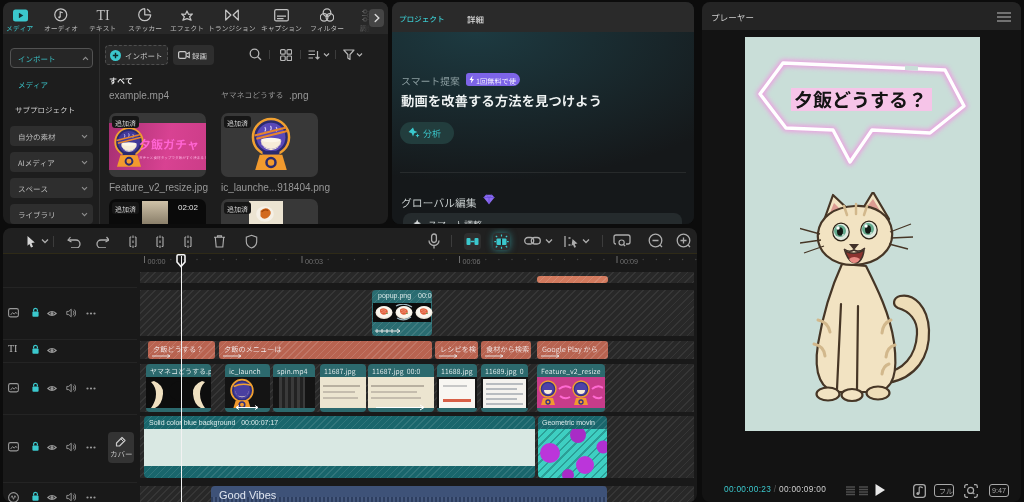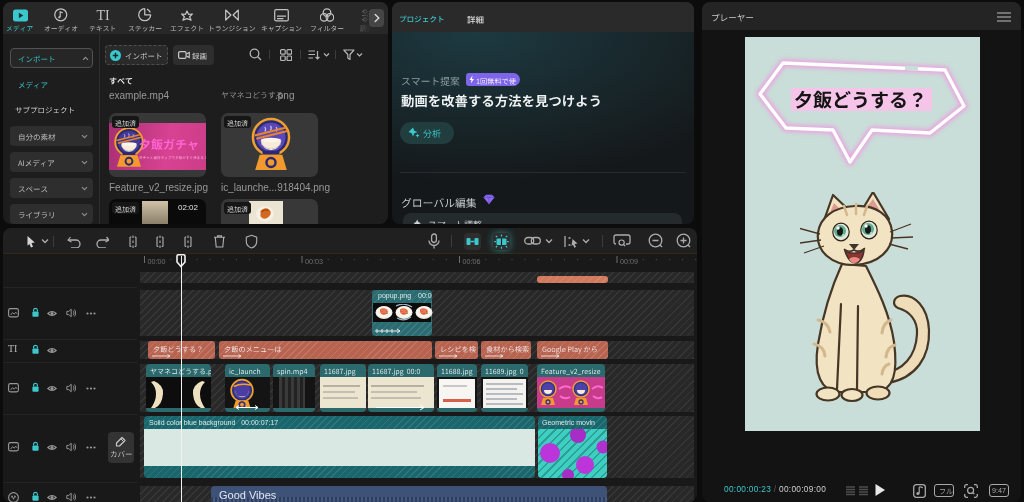--- a/index.html
+++ b/index.html
@@ -283,21 +283,21 @@
           <path transform="translate(0.00,0) scale(0.007800,-0.007800)" d="M338 794Q340 778 344 759Q349 740 355 717Q366 677 382 619Q398 561 417 494Q435 426 455 358Q474 290 490 229Q507 168 520 122Q533 77 539 56Q542 46 547 32Q551 18 556 4Q561 -11 565 -22L472 -44Q469 -27 465 -5Q460 18 454 38Q449 56 438 96Q427 136 413 191Q398 246 381 308Q364 370 347 432Q331 493 316 548Q301 602 290 642Q279 681 274 697Q266 725 259 742Q252 760 246 772ZM916 631Q898 593 868 547Q839 500 803 452Q767 404 730 360Q694 317 663 287L582 326Q613 350 645 383Q677 416 706 452Q736 488 759 521Q783 554 797 578Q785 576 745 568Q706 561 648 549Q589 537 521 524Q453 510 384 496Q316 483 255 470Q194 458 149 448Q105 439 86 435L64 520Q90 522 114 525Q137 528 164 532Q176 534 214 541Q253 548 307 559Q362 569 424 581Q487 593 550 605Q613 617 669 627Q724 638 763 646Q802 654 815 657Q827 659 839 663Q851 666 860 671Z"></path>
           <path transform="translate(7.80,0) scale(0.007800,-0.007800)" d="M929 634Q922 626 915 618Q908 611 904 603Q876 557 836 503Q797 449 747 392Q697 335 639 280Q580 225 513 177L451 232Q512 274 565 323Q618 372 663 423Q707 473 740 519Q774 565 793 601Q774 601 736 601Q698 601 648 601Q598 601 543 601Q487 601 432 601Q378 601 331 601Q284 601 250 601Q217 601 205 601Q186 601 166 600Q146 599 130 598Q113 597 103 595V685Q117 683 134 681Q151 679 169 678Q188 677 205 677Q216 677 248 677Q281 677 328 677Q375 677 430 677Q484 677 541 677Q597 677 648 677Q700 677 740 677Q780 677 801 677Q844 677 866 685ZM458 159Q435 182 404 210Q374 238 341 266Q308 295 279 318Q250 342 229 356L294 409Q311 396 339 374Q367 351 401 323Q434 295 467 266Q500 237 527 210Q559 180 593 144Q628 108 659 74Q690 40 711 13L638 -45Q620 -19 590 16Q559 52 524 89Q489 127 458 159Z"></path>
           <path transform="translate(15.60,0) scale(0.007800,-0.007800)" d="M553 801Q550 784 548 759Q547 734 547 713Q547 700 547 681Q547 661 547 643Q547 625 547 614H466Q466 625 466 643Q466 661 466 680Q466 699 466 713Q466 734 465 759Q464 784 461 801ZM827 605Q814 591 798 575Q783 559 771 545Q746 514 709 477Q673 440 630 403Q586 365 538 332Q484 294 421 262Q359 230 286 201Q213 173 127 147L79 221Q221 255 318 301Q416 347 484 391Q529 420 568 453Q608 487 639 519Q671 550 687 574Q676 574 644 574Q612 574 569 574Q526 574 479 574Q432 574 389 574Q346 574 314 574Q283 574 272 574Q255 574 232 573Q208 573 187 572Q165 571 149 570V654Q174 652 209 650Q245 649 270 649Q282 649 315 649Q347 649 392 649Q436 649 486 649Q535 649 581 649Q628 649 662 649Q697 649 712 649Q729 649 746 650Q763 652 775 655ZM545 374Q545 344 545 305Q545 265 544 221Q544 178 544 138Q544 98 544 68Q544 51 545 31Q546 11 547 -8Q548 -27 549 -42H458Q460 -28 461 -9Q463 10 464 31Q464 51 464 68Q464 97 464 133Q464 170 465 208Q465 247 465 281Q465 316 465 339ZM874 134Q831 166 793 192Q756 217 718 240Q680 263 633 288L685 347Q732 322 769 301Q807 280 843 257Q880 234 926 202Z"></path>
           <path transform="translate(23.40,0) scale(0.007800,-0.007800)" d="M172 686Q197 683 227 681Q257 680 281 680H774Q792 680 813 680Q833 681 848 682Q847 665 846 643Q845 622 845 604V88Q845 61 847 32Q848 3 849 -9H759Q760 3 760 28Q761 52 761 79V600H282Q254 600 222 599Q189 598 172 597ZM159 134Q178 132 209 130Q239 128 270 128H806V47H272Q242 47 211 46Q179 45 159 43Z"></path>
           <path transform="translate(31.20,0) scale(0.007800,-0.007800)" d="M760 570Q744 560 725 550Q706 540 684 529Q650 511 604 488Q558 465 507 437Q455 409 407 376Q337 331 297 281Q258 231 258 174Q258 112 317 76Q376 39 495 39Q550 39 609 44Q668 48 722 56Q777 64 815 73L814 -16Q777 -23 727 -29Q677 -34 619 -38Q561 -41 498 -41Q428 -41 369 -30Q310 -18 266 6Q223 30 199 70Q175 109 175 165Q175 220 198 267Q220 313 263 355Q307 397 365 436Q416 471 469 500Q522 529 569 553Q617 578 649 596Q670 608 687 619Q704 630 720 643ZM281 765Q304 701 331 640Q358 578 385 525Q412 472 435 432L367 391Q342 432 314 488Q286 544 258 607Q229 670 202 732ZM777 775Q790 757 805 733Q820 708 834 683Q849 658 859 637L805 613Q790 644 767 684Q744 724 723 752ZM887 815Q901 797 917 772Q932 747 947 722Q962 698 971 679L918 655Q901 687 879 726Q856 765 834 793Z"></path>
           <path transform="translate(39.00,0) scale(0.007800,-0.007800)" d="M720 333Q720 375 699 407Q677 440 639 458Q600 477 549 477Q491 477 440 468Q389 459 347 447Q306 435 276 427Q253 420 231 412Q210 404 192 396L166 489Q187 491 212 495Q236 499 258 504Q294 512 341 523Q389 534 444 543Q500 552 557 552Q628 552 684 526Q740 500 773 451Q805 401 805 330Q805 248 771 185Q737 121 675 74Q614 28 531 -3Q448 -34 351 -48L306 28Q396 39 472 63Q548 88 604 125Q659 162 690 214Q720 266 720 333ZM300 783Q341 774 399 766Q456 758 517 751Q579 745 633 741Q688 737 725 737L713 660Q671 663 616 667Q560 672 501 679Q441 685 385 693Q330 700 287 707Z"></path>
           <path transform="translate(46.80,0) scale(0.007800,-0.007800)" d="M627 792Q627 787 625 774Q624 761 623 748Q623 736 622 729Q621 710 621 677Q621 644 621 605Q621 566 621 526Q622 486 622 451Q623 416 623 392L546 430Q546 444 546 473Q546 501 546 538Q546 576 545 613Q545 650 544 681Q543 712 542 729Q541 749 539 767Q537 786 536 792ZM96 653Q137 653 189 655Q241 656 300 658Q358 660 418 661Q478 662 534 663Q589 664 636 664Q681 664 726 664Q771 664 810 664Q850 664 880 663Q911 663 929 663L928 589Q886 591 816 592Q745 594 635 594Q570 594 500 592Q429 591 358 589Q287 587 221 583Q154 580 98 576ZM621 362Q621 296 601 251Q582 206 548 184Q513 162 467 162Q436 162 406 172Q377 183 354 205Q330 226 317 258Q303 289 303 329Q303 379 327 418Q351 457 391 480Q432 503 479 503Q538 503 577 477Q615 450 635 405Q655 359 655 301Q655 251 640 199Q626 147 593 99Q559 51 501 12Q444 -28 356 -54L289 12Q357 28 411 53Q465 78 502 114Q539 150 558 198Q578 246 578 308Q578 376 549 406Q520 436 479 436Q453 436 430 423Q407 411 392 387Q378 363 378 330Q378 283 408 257Q439 231 480 231Q511 231 533 249Q555 266 565 302Q574 337 566 390Z"></path>
           <path transform="translate(54.60,0) scale(0.007800,-0.007800)" d="M238 737Q255 735 274 734Q294 733 309 733Q324 733 359 734Q393 735 437 736Q480 738 524 739Q567 741 601 743Q636 745 652 746Q674 748 686 750Q698 752 706 754L752 696Q739 687 724 677Q710 667 696 655Q677 641 645 615Q613 588 574 556Q536 523 499 492Q462 461 432 436Q467 448 502 453Q538 457 571 457Q654 457 719 426Q783 396 820 343Q856 290 856 222Q856 142 814 82Q772 22 695 -11Q618 -43 512 -43Q444 -43 395 -25Q346 -7 319 25Q293 57 293 99Q293 133 312 163Q331 193 366 211Q401 229 447 229Q514 229 558 202Q602 174 626 130Q650 85 653 34L581 22Q577 86 542 128Q506 169 446 169Q412 169 389 150Q366 131 366 105Q366 69 403 48Q440 27 499 27Q584 27 647 50Q709 73 743 117Q776 161 776 223Q776 272 747 311Q718 350 668 372Q617 395 552 395Q489 395 439 382Q389 368 346 343Q302 318 260 281Q217 243 169 195L112 254Q143 279 180 310Q218 342 256 373Q294 405 327 433Q359 460 381 478Q402 495 433 522Q465 548 499 577Q533 606 564 632Q594 658 613 674Q597 674 566 672Q535 671 497 669Q459 668 422 666Q384 664 354 663Q323 661 307 660Q291 659 274 658Q257 657 241 654Z"></path>
         </g>
       </svg>
-      <div class="lt" style="left:272px;top:88px;color:#989898">.png</div>
+      <div class="lt" style="left:286px;top:88px;color:#989898">.png</div>
       <div class="abs" style="left:106px;top:111px;width:97px;height:64px;background:#383838;border-radius:7px"></div>
       <div class="abs" style="left:106px;top:121px;width:97px;height:47px;background:linear-gradient(100deg,#a62f72,#d84292 60%,#cc3d88);overflow:hidden"></div>
       <svg class="abs" style="left:109px;top:124px" width="34" height="43" viewBox="0 0 39 50">
 <circle cx="19.5" cy="18.5" r="16" fill="#2b2a6e" stroke="#f0a030" stroke-width="2.2"></circle>
 <circle cx="19.5" cy="18.5" r="12.8" fill="#423a98"></circle>
 <path d="M14 9.5 q1.5 2 0 4 M19 8.5 q1.5 2 0 4 M24 9.5 q1.5 2 0 4" stroke="#cfc4f0" stroke-width="1" fill="none"></path>
 <path d="M5 17 L33 10 M6.5 20 L34 13" stroke="#e8852c" stroke-width="1.8"></path>
 <path d="M10.5 21 A9 9 0 0 0 28.5 21 L28.5 22.5 A9 6.5 0 0 1 10.5 22.5 Z" fill="#f7ecd8"></path>
 <path d="M10.5 21.5 A9 7.5 0 0 0 28.5 21.5" fill="#f7ecd8"></path>
 <ellipse cx="19.5" cy="21" rx="9" ry="2" fill="#fdf6e8"></ellipse>

